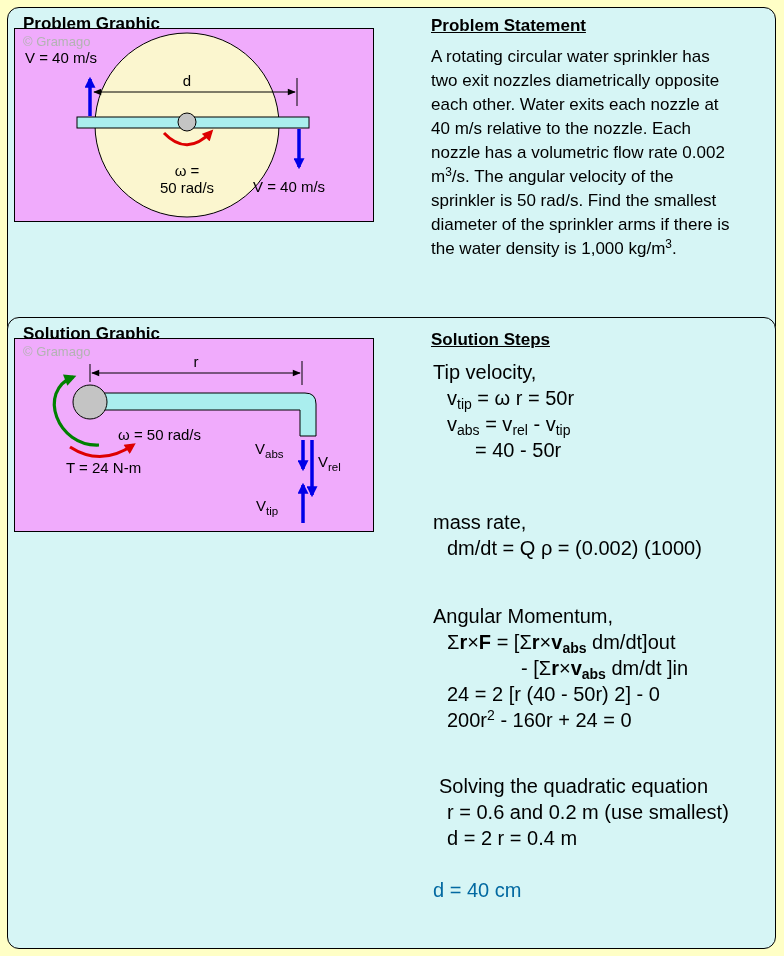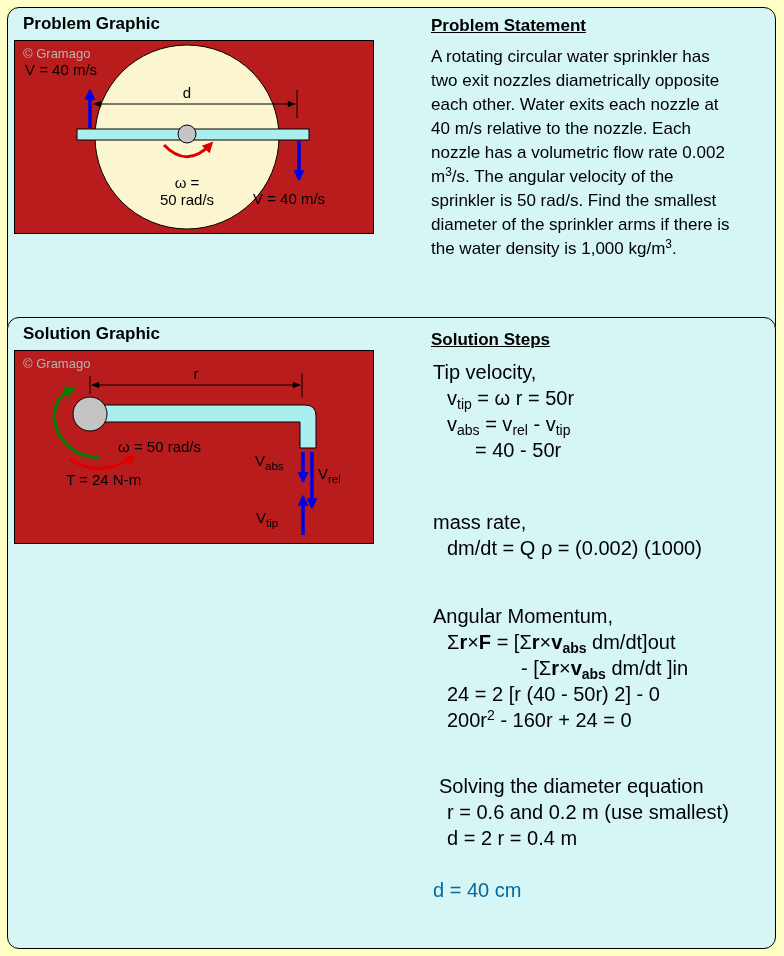--- a/index.html
+++ b/index.html
@@ -16,22 +16,22 @@
     background:#D6F5F5; border:1.5px solid #000; border-radius:12px;
     overflow:hidden;
   }
   #panel-problem { top:7px; height:376px; }
   #panel-solution { top:317px; height:632px; }
   .graphic-title {
     position:absolute; left:15px; top:6px; margin:0;
     font-size:17px; font-weight:bold;
   }
   .diagram-box {
-    position:absolute; left:6px; top:32px; width:360px; height:194px;
-    background:#b91c1c; border:1px solid #000;
+    position:absolute; left:6px; top:20px; width:360px; height:194px;
+    background:#f0abfc; border:1px solid #000;
   }
   .diagram-box svg { display:block; }
   .right-col { position:absolute; left:394px; top:8px; width:380px;margin-left:29px; }
   #panel-solution .right-col { top:12px; }
   .col-title {
     margin:0 0 9px 0; font-size:17px; font-weight:bold;
     text-decoration:underline;
   }
   .stmt-line { font-size:17px; line-height:24px; white-space:nowrap; }
   .line { font-size:20px; line-height:26px; white-space:nowrap; }
@@ -163,20 +163,20 @@
       <div class="line ind1"><span>v</span><sub>tip</sub><span> = ω r = 50r</span></div>
       <div class="line ind1"><span>v</span><sub>abs</sub><span> = v</span><sub>rel</sub><span> - v</span><sub>tip</sub></div>
       <div class="line ind2"><span>= 40 - 50r</span></div>
       <div class="line ind0 gap46"><span>mass rate,</span></div>
       <div class="line ind1"><span>dm/dt = Q ρ = (0.002) (1000)</span></div>
       <div class="line ind0 gap42"><span>Angular Momentum,</span></div>
       <div class="line ind1"><span>Σ</span><span style="font-weight: bold;">r</span><span>×</span><span style="font-weight: bold;">F</span><span> = [Σ</span><span style="font-weight: bold;">r</span><span>×</span><span style="font-weight: bold;">v</span><sub style="font-weight: bold;">abs</sub><span> dm/dt]out</span></div>
       <div class="line ind3"><span>- [Σ</span><span style="font-weight: bold;">r</span><span>×</span><span style="font-weight: bold;">v</span><sub style="font-weight: bold;">abs</sub><span> dm/dt ]in</span></div>
       <div class="line ind1"><span>24 = 2 [r (40 - 50r) 2] - 0</span></div>
       <div class="line ind1"><span>200r</span><sup>2</sup><span> - 160r + 24 = 0</span></div>
-      <div class="line ind0b gap40"><span>Solving the diameter equation</span></div>
+      <div class="line ind0b gap40"><span>Solving the quadratic equation</span></div>
       <div class="line ind1"><span>r = 0.6 and 0.2 m (use smallest)</span></div>
       <div class="line ind1"><span>d = 2 r = 0.4 m</span></div>
       <div class="line ind0 gap26 answer" style="color: #0369a1;"><span>d = 40 cm</span></div>
     </div>
   </section>
 
 </div>
 
 </body></html>

